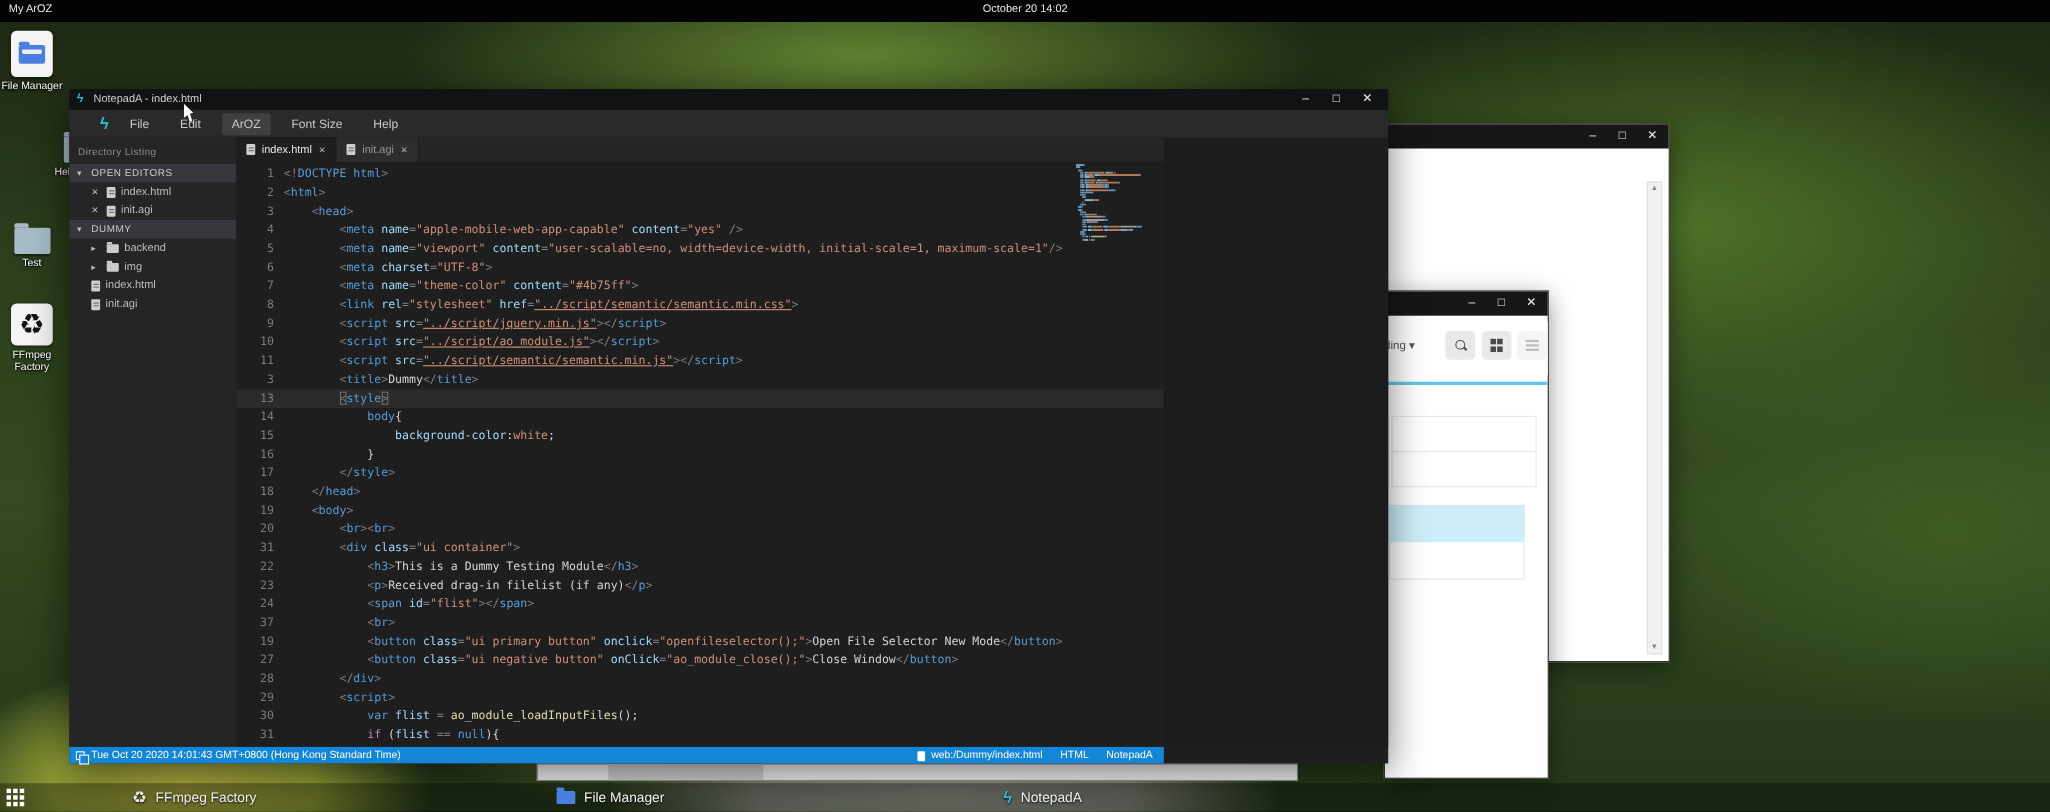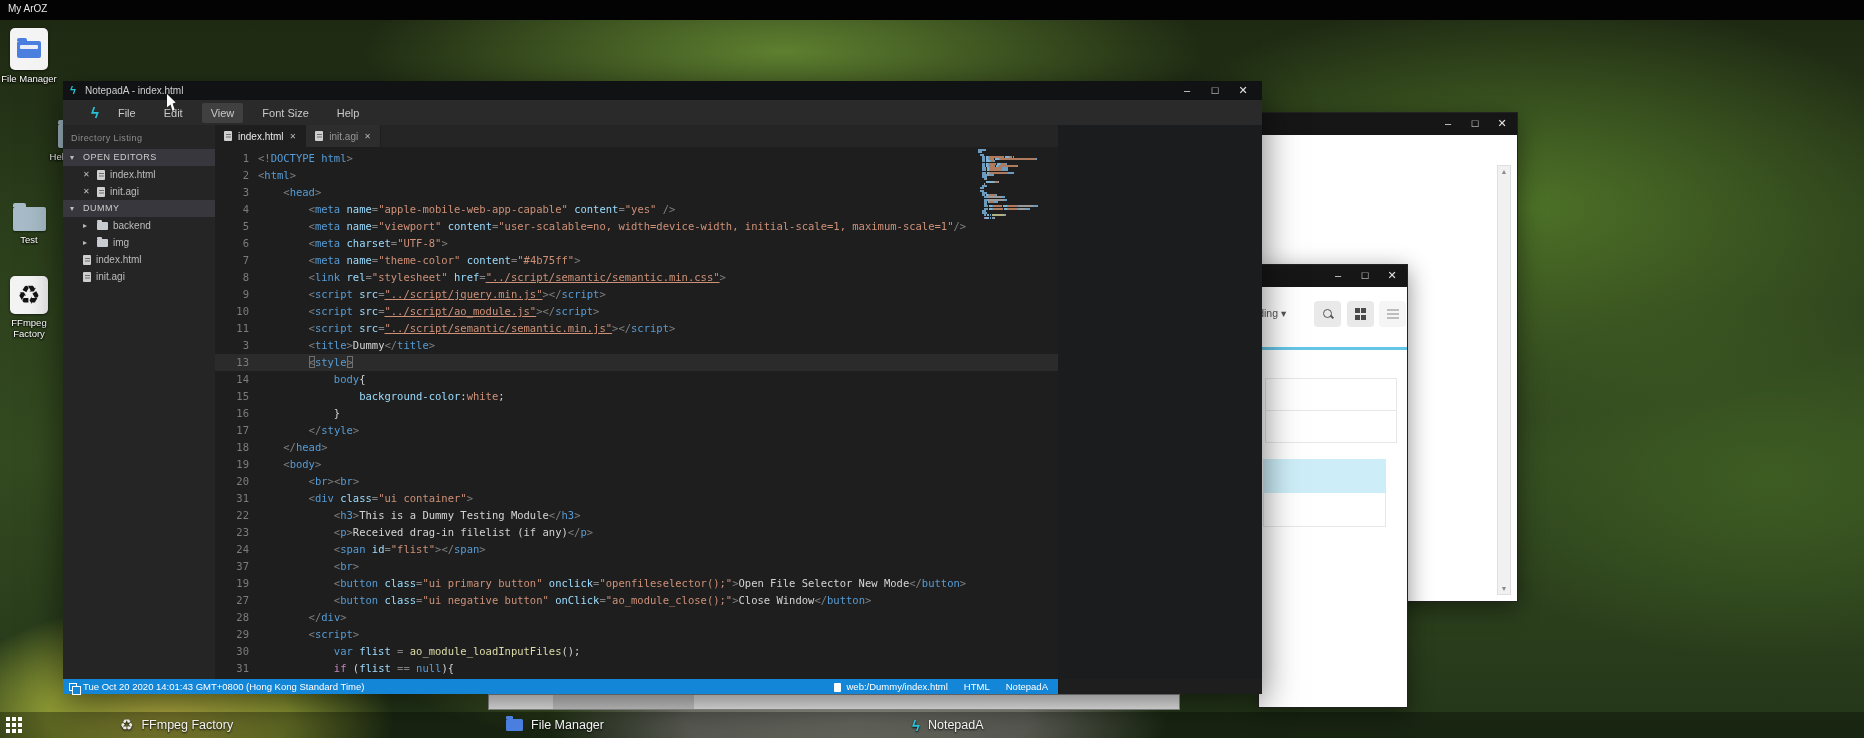--- a/index.html
+++ b/index.html
@@ -205,21 +205,21 @@
       <div class="winctl" style="top:2px;right:12px;gap:14px;">
         <span>–</span>
         <span>□</span>
         <span>✕</span>
       </div>
     </div>
     <div class="nt-menubar">
       <span class="logo2">ϟ</span>
       <span class="mitem">File</span>
       <span class="mitem">Edit</span>
-      <span class="mitem active">View</span>
+      <span class="mitem active">ArOZ</span>
       <span class="mitem">Font Size</span>
       <span class="mitem">Help</span>
     </div>
     <div class="cursor-ptr"></div>
 
     <div class="nt-main">
 
       <div class="nt-side">
         <div class="side-head">Directory Listing</div>
         <div class="srow sect">
@@ -357,20 +357,21 @@
           <span>web:/Dummy/index.html</span>
         </span>
         <span>HTML</span>
         <span>NotepadA</span>
       </div>
     </div>
   </div>
 
   <div class="topbar">
     <span class="tb-title">My ArOZ</span>
+    <span class="tb-clock">October 20 14:02</span>
   </div>
 
   <div class="dicon" style="left:0px;top:28px;">
     <div class="tile">
         <div class="bluefolder"></div>
       </div>
     <div class="dlabel">File Manager</div>
   </div>
   <div class="dicon" style="left:0px;top:124px;margin-left:45px;">
     <div class="plainfolder"></div>

